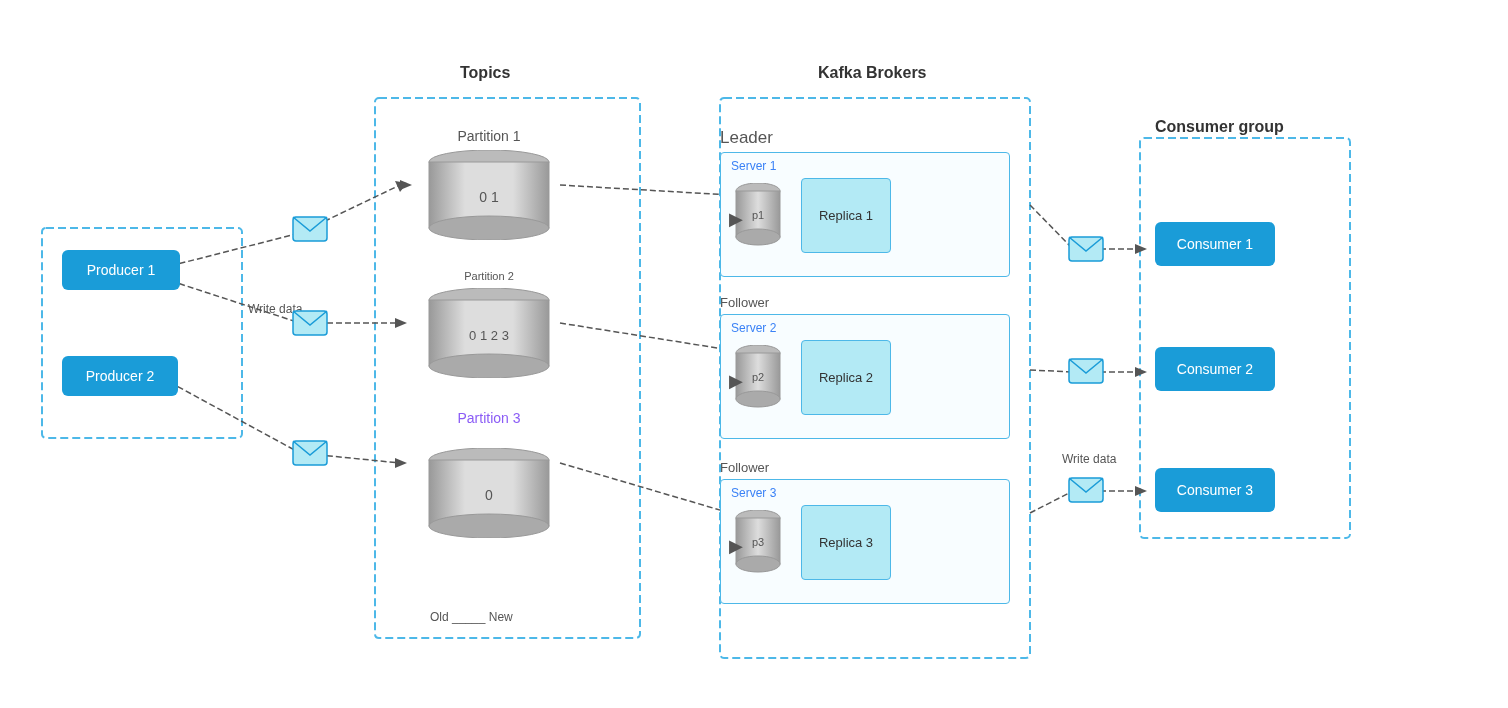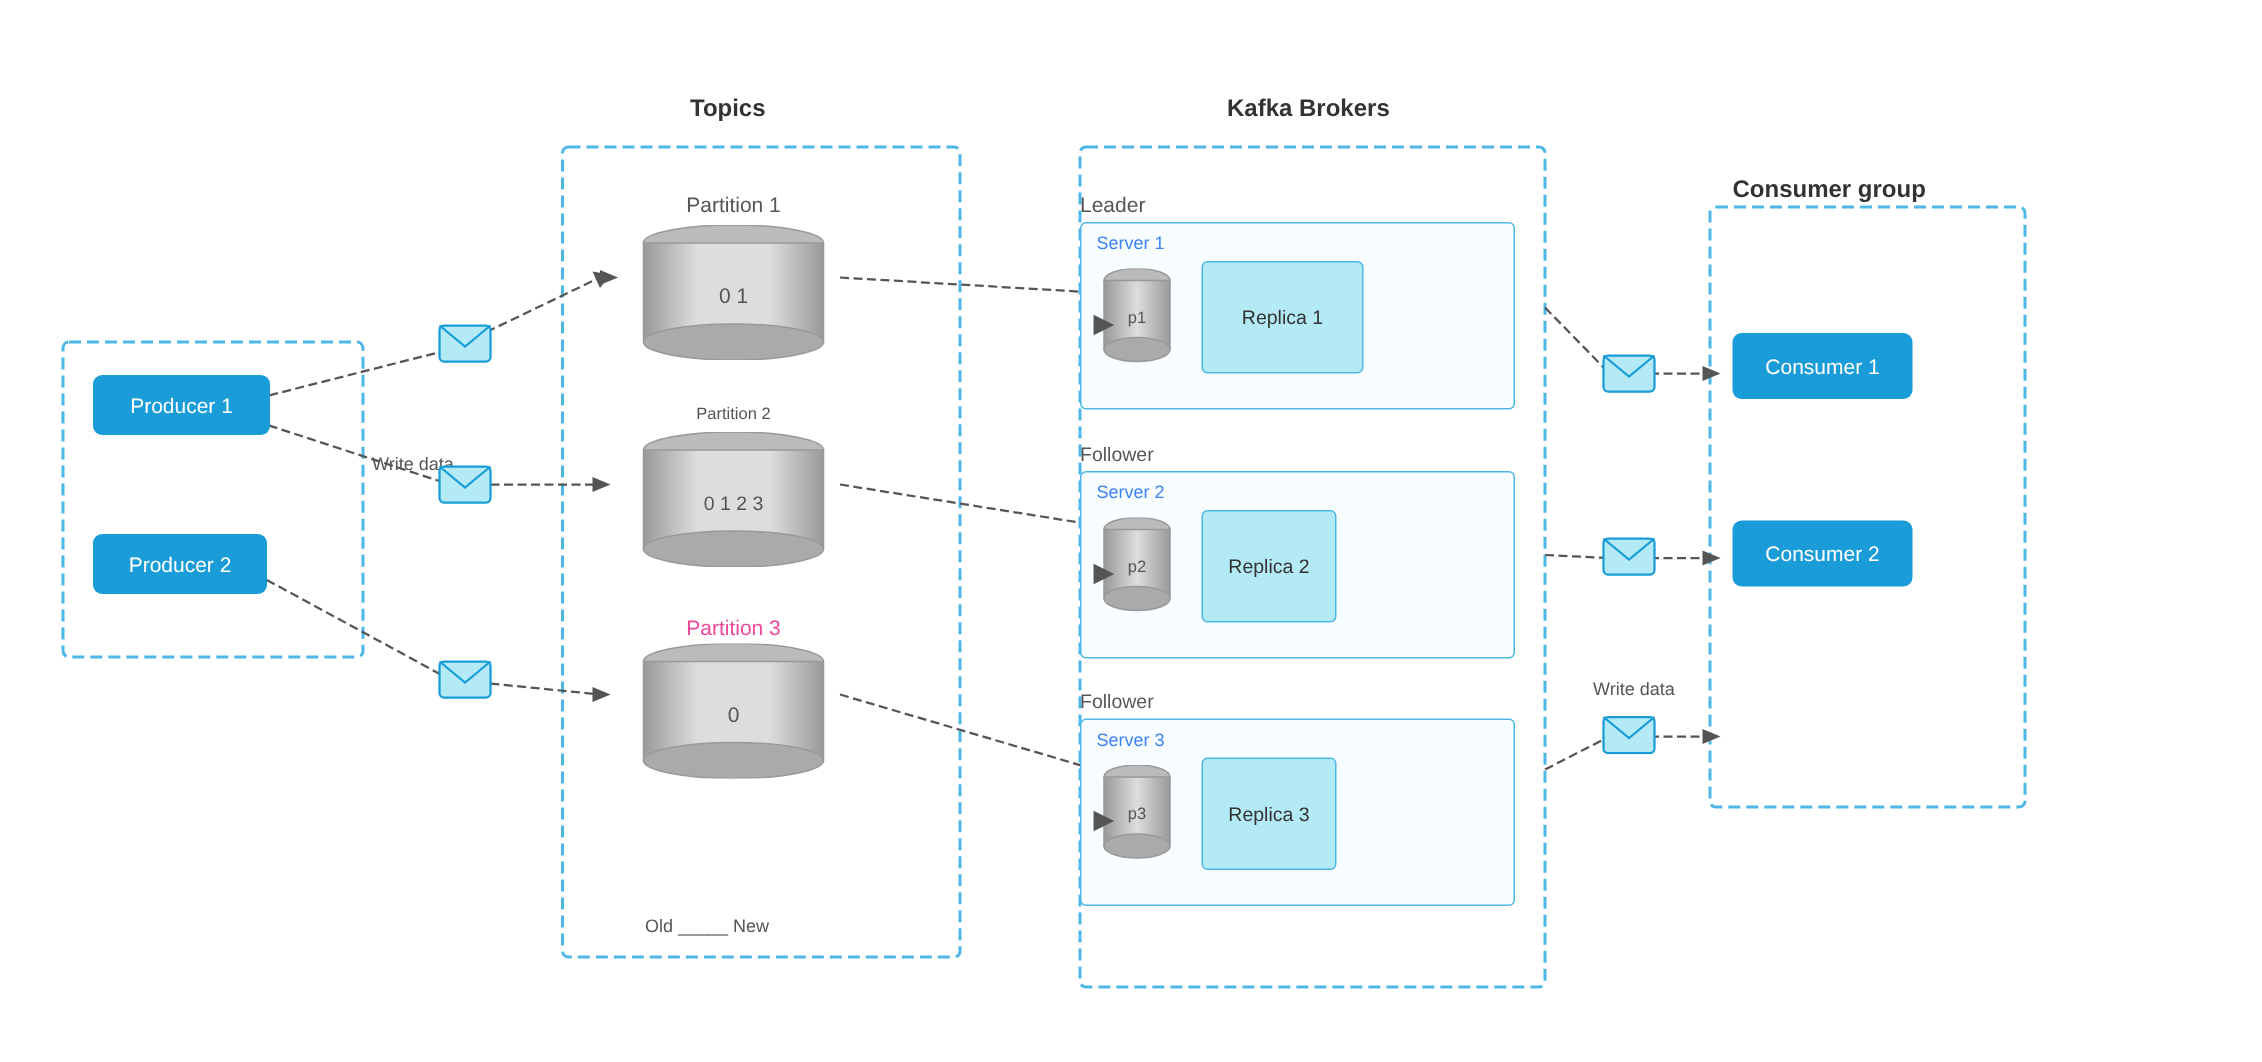--- a/index.html
+++ b/index.html
@@ -214,61 +214,61 @@
           <stop offset="0%" stop-color="#999"></stop>
           <stop offset="30%" stop-color="#ddd"></stop>
           <stop offset="70%" stop-color="#ddd"></stop>
           <stop offset="100%" stop-color="#999"></stop>
         </linearGradient>
       </defs>
     </svg>
   </div>
 
   <div style="position:absolute; left:415px; top:410px; display:flex; flex-direction:column; align-items:center; width:148px;">
-    <div style="font-size:14px; color:#ec4899; margin-bottom:3px;">Partition 3</div>
+    <div style="font-size:14px; color:#8b5cf6; margin-bottom:22px;">Partition 3</div>
     <svg width="148" height="90" viewBox="0 0 148 90">
       <ellipse cx="74" cy="12" rx="60" ry="12" fill="#bbb" stroke="#999" stroke-width="1"></ellipse>
       <rect x="14" y="12" width="120" height="66" fill="url(#cyl-grad3)" stroke="#999" stroke-width="1"></rect>
       <ellipse cx="74" cy="78" rx="60" ry="12" fill="#aaa" stroke="#999" stroke-width="1"></ellipse>
       <text x="74" y="52" text-anchor="middle" fill="#555" font-size="14">0</text>
       <defs>
         <linearGradient id="cyl-grad3" x1="0" y1="0" x2="1" y2="0">
           <stop offset="0%" stop-color="#999"></stop>
           <stop offset="30%" stop-color="#ddd"></stop>
           <stop offset="70%" stop-color="#ddd"></stop>
           <stop offset="100%" stop-color="#999"></stop>
         </linearGradient>
       </defs>
     </svg>
   </div>
 
   <div class="text-label" style="left: 430px; top: 610px;">Old _____ New</div>
 
   <div style="position:absolute; left:720px; top:128px;">
-    <div class="text-label" style="position:relative; left:0; top:0; font-size:14px; margin-bottom:4px;">Leader</div>
+    <div class="text-label" style="position:relative; left:0; top:0; font-size:17px; margin-bottom:4px;">Leader</div>
     <div class="server-box" style="position:relative; left:0; top:0; width:290px; height:125px;">
       <div class="server-label" style="left:10px; top:6px;">Server 1</div>
 
       <svg width="55" height="70" viewBox="0 0 55 70" style="position:absolute; left:10px; top:30px;">
         <ellipse cx="27" cy="8" rx="22" ry="8" fill="#bbb" stroke="#999" stroke-width="1"></ellipse>
         <rect x="5" y="8" width="44" height="46" fill="url(#mini-cyl)" stroke="#999" stroke-width="1"></rect>
         <ellipse cx="27" cy="54" rx="22" ry="8" fill="#aaa" stroke="#999" stroke-width="1"></ellipse>
         <text x="27" y="36" text-anchor="middle" fill="#555" font-size="11">p1</text>
         <defs>
           <linearGradient id="mini-cyl" x1="0" y1="0" x2="1" y2="0">
             <stop offset="0%" stop-color="#999"></stop>
             <stop offset="50%" stop-color="#ddd"></stop>
             <stop offset="100%" stop-color="#999"></stop>
           </linearGradient>
         </defs>
       </svg>
 
       <div style="position:absolute; left:8px; top:55px; font-size:18px; color:#555;">▶</div>
 
-      <div class="replica-box" style="left:80px; top:25px; width:108px; height:75px; font-size:13px;">Replica
+      <div class="replica-box" style="left:80px; top:25px; width:90px; height:75px; font-size:13px;">Replica
 1</div>
     </div>
   </div>
 
   <div style="position:absolute; left:720px; top:295px;">
     <div class="text-label" style="position:relative; left:0; top:0; font-size:13px; margin-bottom:4px;">Follower</div>
     <div class="server-box" style="position:relative; left:0; top:0; width:290px; height:125px;">
       <div class="server-label" style="left:10px; top:6px;">Server 2</div>
       <svg width="55" height="70" viewBox="0 0 55 70" style="position:absolute; left:10px; top:30px;">
         <ellipse cx="27" cy="8" rx="22" ry="8" fill="#bbb" stroke="#999" stroke-width="1"></ellipse>
@@ -332,14 +332,15 @@
       <polyline points="1,1 18,15 35,1" fill="none" stroke="#1a9cd8" stroke-width="1.5"></polyline>
     </svg>
   </div>
 
   <div class="text-label" style="left: 1062px; top: 452px;">Write data</div>
 
   <div class="blue-btn" style="left: 1155px; top: 222px; width: 120px; height: 44px; font-size:14px;">Consumer 1</div>
 
   <div class="blue-btn" style="left: 1155px; top: 347px; width: 120px; height: 44px; font-size:14px;">Consumer 2</div>
 
+  <div class="blue-btn" style="left: 1155px; top: 468px; width: 120px; height: 44px; font-size:14px;">Consumer 3</div>
 
 </div>
 
 </body></html>

